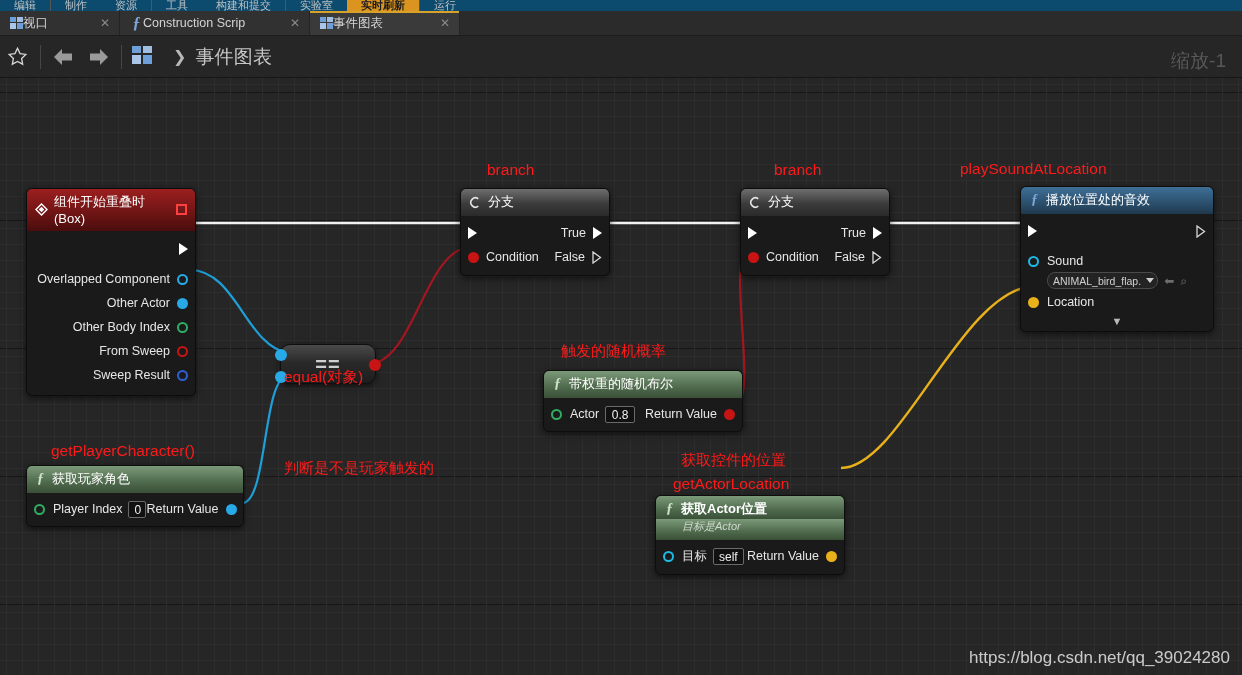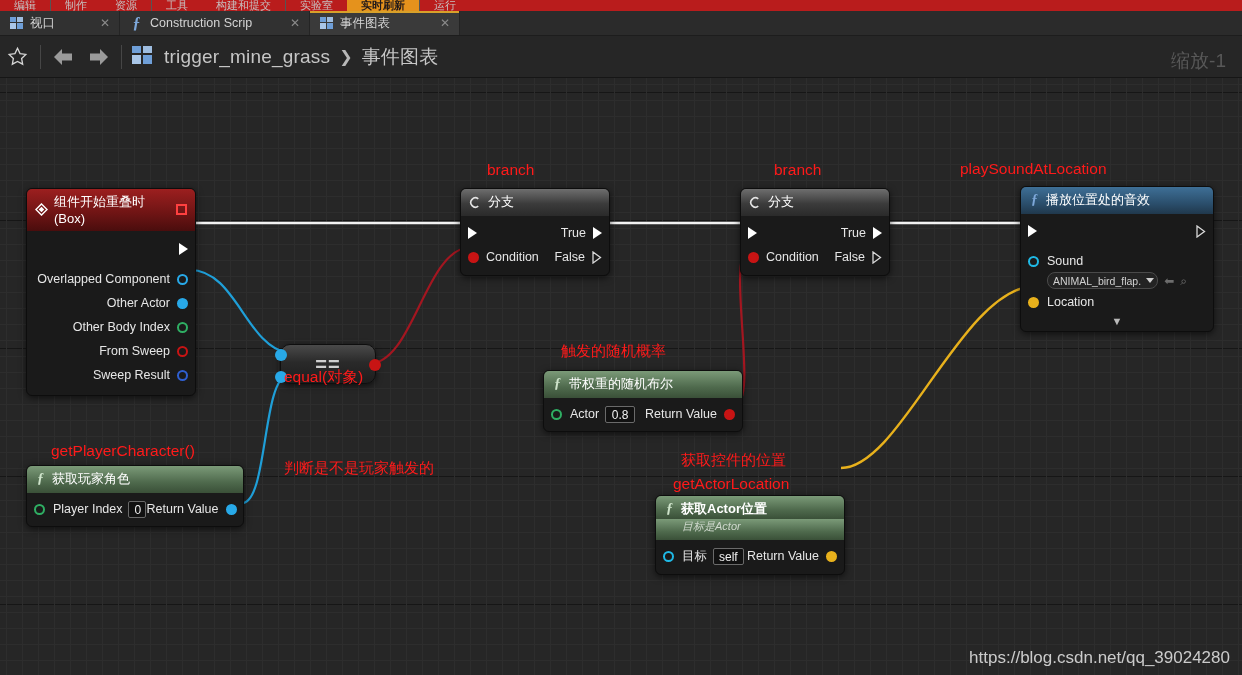--- a/index.html
+++ b/index.html
@@ -7,42 +7,42 @@
     width: 1242px; height: 675px;
     background: #1c1c1c;
     font-family: "Liberation Sans", "DejaVu Sans", sans-serif;
     overflow: hidden;
   }
   #app { position: relative; width: 1242px; height: 675px; }
 
   
   .menubar {
     position: absolute; top: 0; left: 0; width: 1242px; height: 11px;
-    background: #b91c1c;
+    background: #0c4a6e;
     display: flex; align-items: flex-end;
     overflow: hidden;
   }
   .menu-item {
     color: #c8c8c8; font-size: 11px; line-height: 11px;
     padding: 0 14px; white-space: nowrap; opacity: .95;
   }
   .menu-sep { width: 1px; height: 11px; background: #555; }
   .menu-item.accent {
     background: #e8991c; color: #1a1a1a; font-weight: bold;
   }
 
   
   .tabbar {
     position: absolute; top: 11px; left: 0; width: 1242px; height: 25px;
     background: #2b2b2b;
     display: flex; align-items: stretch;
     border-bottom: 1px solid #1d1d1d;
   }
   .tab {
-    display: flex; align-items: center; gap: 7px;
+    display: flex; align-items: center; 
     padding: 0 9px 0 10px;
     background: #313131;
     border-right: 1px solid #242424;
     min-width: 120px;
     position: relative;
     cursor: pointer;
   }
   .tab.active { background: #3a3a3a; }
   .tab.active::before {
     content: ""; position: absolute; left: 0; right: 0; top: 0; height: 2px;
@@ -294,21 +294,20 @@
     <div class="vsep"></div>
 
     <span class="crumb-icon">
       <span class="ico-bp" style="width:20px;height:18px;display:inline-block;position:relative;">
         <i style="position:absolute;left:0;top:0;width:9px;height:7px;background:#6f9fd8;"></i>
         <i style="position:absolute;left:11px;top:0;width:9px;height:7px;background:#9ebde0;"></i>
         <i style="position:absolute;left:0;top:9px;width:9px;height:9px;background:#a9c6e8;"></i>
         <i style="position:absolute;left:11px;top:9px;width:9px;height:9px;background:#6f9fd8;"></i>
       </span>
     </span>
-    <span class="crumb-text">trigger_mine_grass</span>
     <span class="crumb-sep">❯</span>
     <span class="crumb-text sub">事件图表</span>
   </div>
   <div class="zoomlevel">缩放-1</div>
 
   <div class="canvas">
 
     <svg class="wires">
 
       <path d="M196,145 L468,145" stroke="#f2f2f2" stroke-width="2.4" fill="none"></path>

